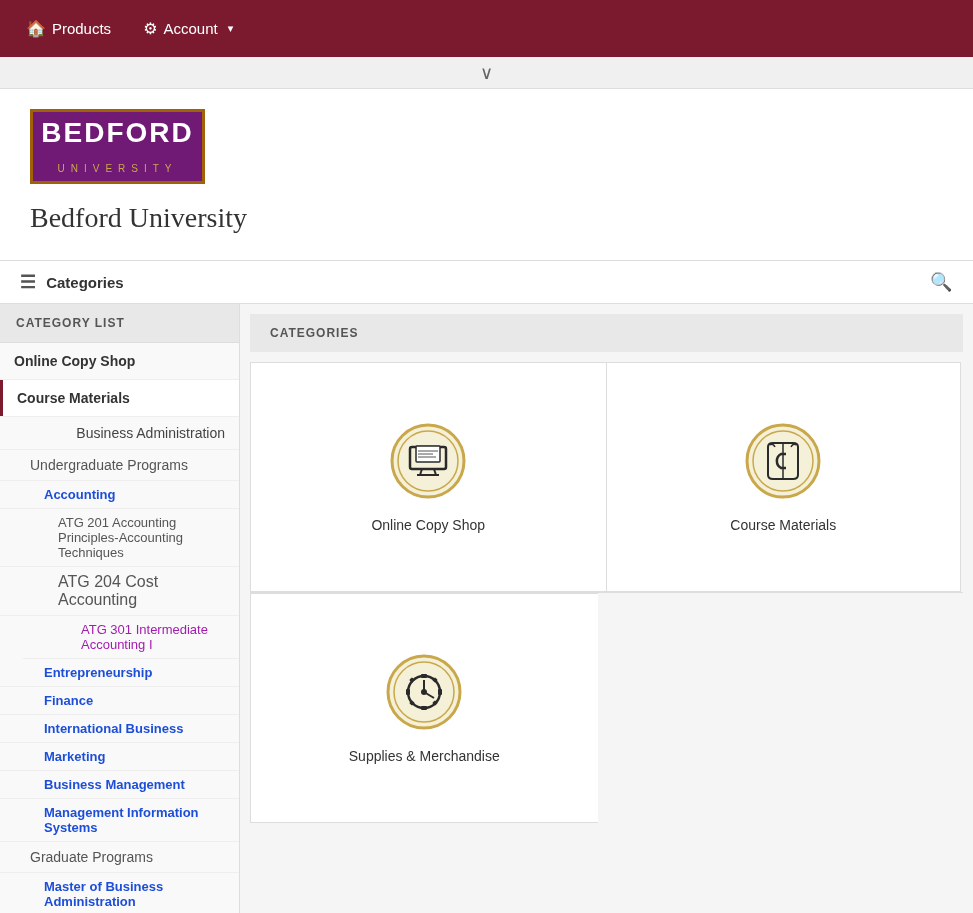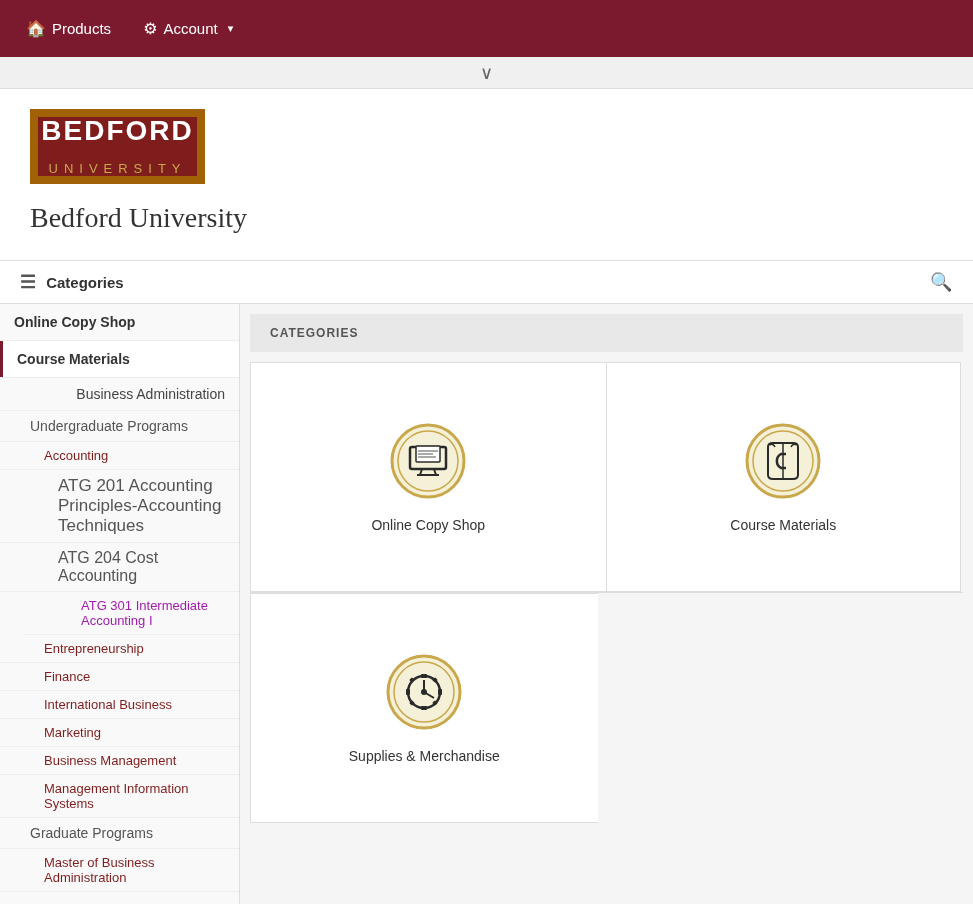--- a/index.html
+++ b/index.html
@@ -39,39 +39,39 @@
     .collapse-bar span { color: #666; font-size: 18px; }
 
     
     .header-area {
       background: #fff;
       padding: 20px 30px 10px 30px;
     }
     .logo-box {
       width: 175px;
       height: 75px;
-      background: #7f1d1d;
-      border: 8px solid #a16207;
+      background: #701a75;
+      border: 3px solid #a16207;
       display: flex;
       flex-direction: column;
       align-items: center;
       justify-content: center;
       padding: 8px 12px;
       margin-bottom: 18px;
     }
     .logo-text-main {
       color: #fff;
       font-size: 28px;
       font-weight: bold;
       letter-spacing: 2px;
       line-height: 1;
     }
     .logo-text-sub {
       color: #c9a84c;
-      font-size: 13px;
+      font-size: 10px;
       letter-spacing: 6px;
       margin-top: 16px;
     }
     .site-title {
       font-size: 28px;
       font-weight: 300;
       color: #333;
       margin-top: 8px;
       margin-bottom: 16px;
       font-family: Liberation Serif, serif;
@@ -146,24 +146,25 @@
     .cat-level-2 > a, .cat-level-2 > span {
       display: block;
       padding: 7px 14px 7px 30px;
       color: #555;
       text-decoration: none;
       cursor: pointer;
     }
     .cat-level-3 > a, .cat-level-3 > span {
       display: block;
       padding: 6px 14px 6px 44px;
-      color: #7f1d1d;
+      color: #1d4ed8;
       font-size: 13px;
       text-decoration: none;
       cursor: pointer;
+      font-weight: bold;
     }
 
     
     .content-area {
       flex: 1;
       background: #f5f5f5;
       padding: 10px;
     }
     .content-header {
       background: #e8e8e8;
@@ -230,20 +231,21 @@
   <div class="categories-bar-left">
     <span class="hamburger-icon">☰</span>
     <span>Categories</span>
   </div>
   <span class="search-icon-btn">🔍</span>
 </div>
 
 <div class="main-layout">
 
   <aside class="sidebar">
+    <div class="sidebar-header">CATEGORY LIST</div>
     <ul class="sidebar-list">
 
       <li class="cat-level-0">
         <span>Online Copy Shop</span>
       </li>
 
       <li class="cat-level-0 active">
         <span>Course Materials</span>
       </li>
 
@@ -252,21 +254,21 @@
       </li>
 
       <li class="cat-level-2">
         <span>Undergraduate Programs</span>
       </li>
 
       <li class="cat-level-3">
         <span>Accounting</span>
       </li>
 
-      <li style="padding: 6px 14px 6px 58px; font-size:17px; color:#555; border-bottom:1px solid #eee; cursor:pointer;">
+      <li style="padding: 6px 14px 6px 58px; font-size:13px; color:#555; border-bottom:1px solid #eee; cursor:pointer;">
         <span>ATG 201 Accounting Principles-Accounting Techniques</span>
       </li>
 
       <li style="padding: 6px 14px 6px 58px; font-size:16px; color:#555; border-bottom:1px solid #eee; cursor:pointer;">
         <span>ATG 204 Cost Accounting</span>
       </li>
 
       <li style="padding: 6px 14px 6px 58px; font-size:13px; color:#a21caf; border-bottom:1px solid #eee; cursor:pointer;margin-left:23px;">
         <span>ATG 301 Intermediate Accounting I</span>
       </li>

